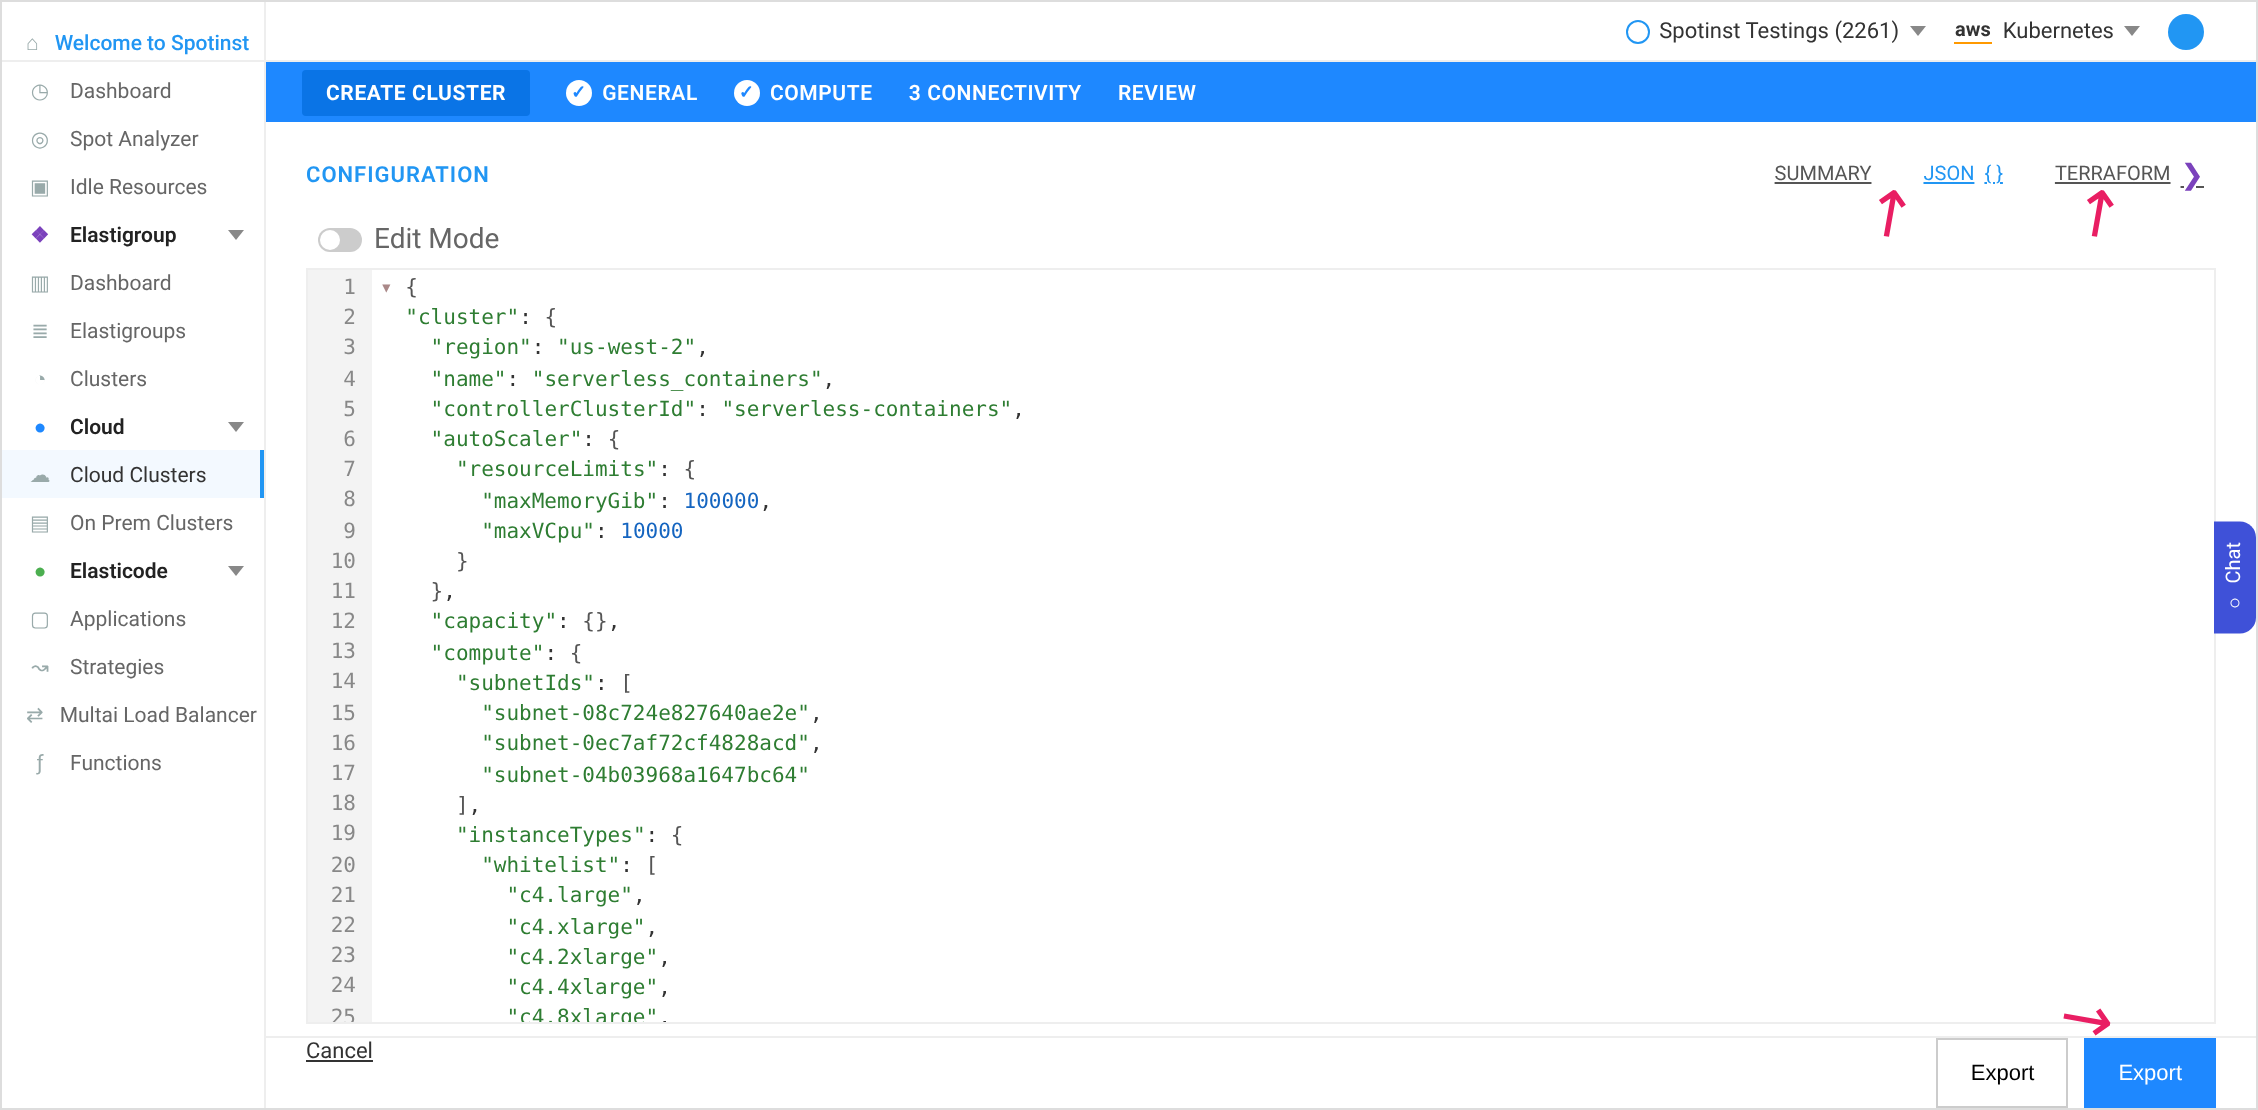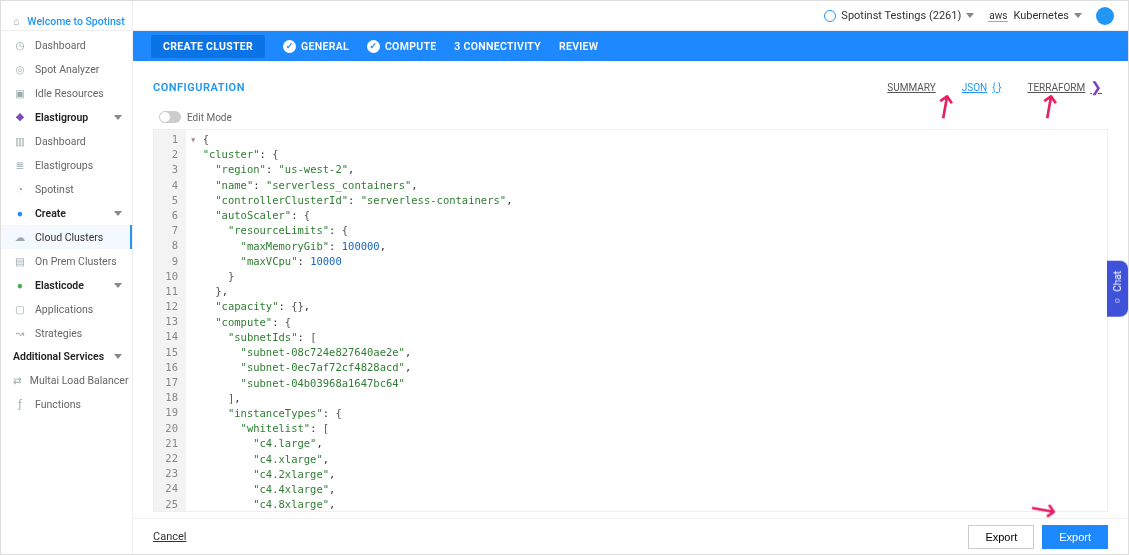--- a/index.html
+++ b/index.html
@@ -1,22 +1,22 @@
 <!DOCTYPE html>
 <html><head>
 <meta charset="utf-8">
 <style>
 * { margin: 0; padding: 0; box-sizing: border-box; }
 body { font-family: -apple-system, BlinkMacSystemFont, "Segoe UI", Roboto, Arial, sans-serif; font-size: 12px; color: #333; background: #fff; width: 1129px; height: 555px; overflow: hidden; position: relative; border: 1px solid #ddd;}
-.top-header { height: 30px; display: flex; justify-content: flex-end; align-items: center; gap: 14px; padding: 0 14px; font-size: 11px; color: #333; border-bottom: 1px solid #eee;}
+.top-header { height: 30px; display: flex; justify-content: flex-end; align-items: center; gap: 14px; padding: 0 26px; font-size: 11px; color: #333; border-bottom: 1px solid #eee;}
 .top-header .org-sel, .top-header .kube-sel { display:flex; align-items:center; gap:5px; cursor:pointer; }
 .chev-down { width:0; height:0; border-left:4px solid transparent; border-right:4px solid transparent; border-top:5px solid #888;}
 .avatar { width:18px; height:18px; border-radius:50%; background:#2196f3;}
 .circle-icon { width:12px; height:12px; border:1.5px solid #2196f3; border-radius:50%;}
-.aws-badge { font-weight:400; font-size:10px; border-bottom: 1.5px solid #ff9900; padding:0 1px;}
+.aws-badge { font-weight:700; font-size:10px; border-bottom: 1.5px solid #ff9900; padding:0 1px;}
 
 .sidebar { position:absolute; left:0; top:0; bottom:0; width:132px; border-right:1px solid #eee; padding-top:8px;}
 .logo { font-size:18px; font-weight:500; color:#03314f; padding:6px 14px 12px; letter-spacing:-0.3px;}
 .nav-item { display:flex; align-items:center; gap:8px; padding:5px 12px; font-size:10.5px; color:#666; cursor:pointer; white-space:nowrap; position:relative;}
 .nav-item.bold { color:#222; font-weight:600;}
 .nav-item.active-blue { color:#2196f3; font-weight:500;}
 .nav-item.selected { background:#f3f9ff; border-right:2px solid #2196f3; color:#333;}
 .nav-item .icon-slot { width:14px; height:14px; display:flex; align-items:center; justify-content:center; color:#9aa;}
 .nav-item.section-head { justify-content:space-between; padding-right:10px;}
 .nav-chev { width:0; height:0; border-left:4px solid transparent; border-right:4px solid transparent; border-top:5px solid #888;}
@@ -28,34 +28,34 @@
 .step-check { width:13px; height:13px; border-radius:50%; background:#fff; display:flex; align-items:center; justify-content:center; color:#1e88ff; font-size:9px; font-weight:900;}
 
 .content { padding:14px 20px 6px; flex:1; display:flex; flex-direction:column; overflow:hidden;}
 .conf-head { display:flex; justify-content:space-between; align-items:center; margin-bottom:8px;}
 .conf-title { color:#2196f3; font-size:11px; font-weight:600; letter-spacing:.5px;}
 .conf-tabs { display:flex; gap:14px; color:#555; font-size:10px; align-items:center;}
 .conf-tab { display:flex; gap:5px; align-items:center; padding:4px 6px; cursor:pointer;text-decoration:underline;}
 .conf-tab.active { color:#2196f3;}
 .tf-icon{ color:#7b42bc; font-size:14px;}
 
-.edit-row { display:flex; align-items:center; gap:6px; margin:4px 0 6px 6px; font-size:10px; color:#666;}
+.edit-row { display:flex; align-items:center; gap:6px; margin:4px 0 6px 6px; font-size:14px; color:#666;}
 .toggle { width:22px; height:12px; border-radius:6px; background:#ccc; position:relative;}
 .toggle::after{content:""; position:absolute; left:1px; top:1px; width:10px; height:10px; border-radius:50%; background:#fff;}
 
 .editor { flex:1; display:flex; border:1px solid #eee; background:#fff; overflow:auto; font-family: Consolas, Monaco, monospace; font-size:10.5px; line-height:1.45;}
 .gutter { background:#f3f3f3; color:#888; text-align:right; padding:2px 8px 2px 4px; user-select:none; min-width:32px;}
 .gutter div { height:15.2px;}
 .code { padding:2px 4px; white-space:pre; flex:1;}
 .code .str { color:#2e7d32;}
 .code .num { color:#1565c0;}
 .code .brace{ color:#555;}
 .code .fold { color:#a88;}
 
-.footer { position:absolute; bottom:0; left:132px; right:0; height:36px; border-top:1px solid #eee; display:flex; align-items:center; justify-content:space-between; padding:0 20px; background:#fff;}
+.footer { position:absolute; bottom:0; left:132px; right:0; height:36px; border-top:1px solid #eee; display:flex; justify-content:space-between; padding:0 20px; background:#fff;}
 .footer .cancel { color:#333; font-size:11px; text-decoration:underline; cursor:pointer;}
 .footer .btns { display:flex; gap:8px;padding-left:40px;}
 .btn { padding:5px 16px; font-size:11px; border:1px solid #ccc; background:#fff; cursor:pointer;}
 .btn.primary { background:#1e88ff; color:#fff; border-color:#1e88ff;}
 
 .chat-tab { position:absolute; right:0; top:260px; background:#3f51d8; color:#fff; padding:10px 5px; border-radius:8px 0 0 8px; font-size:10px; writing-mode:vertical-rl; transform:rotate(180deg); cursor:pointer; display:flex; align-items:center; gap:4px;}
 
 .arrow-annotation { position:absolute; font-size:32px; color:#e91e63; transform:rotate(-35deg); pointer-events:none;}
 .arrow1{ top:86px; right:170px;}
 .arrow2{ top:86px; right:66px;}
@@ -107,27 +107,27 @@
   <div class="nav-item">
       <span class="icon-slot">▥</span>
       <span>Dashboard</span>
     </div>
   <div class="nav-item">
       <span class="icon-slot">≣</span>
       <span>Elastigroups</span>
     </div>
   <div class="nav-item">
       <span class="icon-slot">◔</span>
-      <span>Spotinst</span>
+      <span>Clusters</span>
     </div>
 
   <div class="nav-item bold section-head">
       <span style="display:flex;gap:8px;align-items:center">
         <span class="icon-slot" style="color:#1e88ff">●</span>
-        <span>Create</span>
+        <span>Cloud</span>
       </span>
       <span class="nav-chev"></span>
     </div>
   <div class="nav-item selected">
       <span class="icon-slot">☁</span>
       <span>Cloud Clusters</span>
     </div>
   <div class="nav-item">
       <span class="icon-slot">▤</span>
       <span>On Prem Clusters</span>
@@ -142,24 +142,20 @@
     </div>
   <div class="nav-item">
       <span class="icon-slot">▢</span>
       <span>Applications</span>
     </div>
   <div class="nav-item">
       <span class="icon-slot">↝</span>
       <span>Strategies</span>
     </div>
 
-  <div class="nav-item bold section-head">
-      <span>Additional Services</span>
-      <span class="nav-chev"></span>
-    </div>
   <div class="nav-item">
       <span class="icon-slot">⇄</span>
       <span>Multai Load Balancer</span>
     </div>
   <div class="nav-item">
       <span class="icon-slot">ƒ</span>
       <span>Functions</span>
     </div>
 </div>
 

